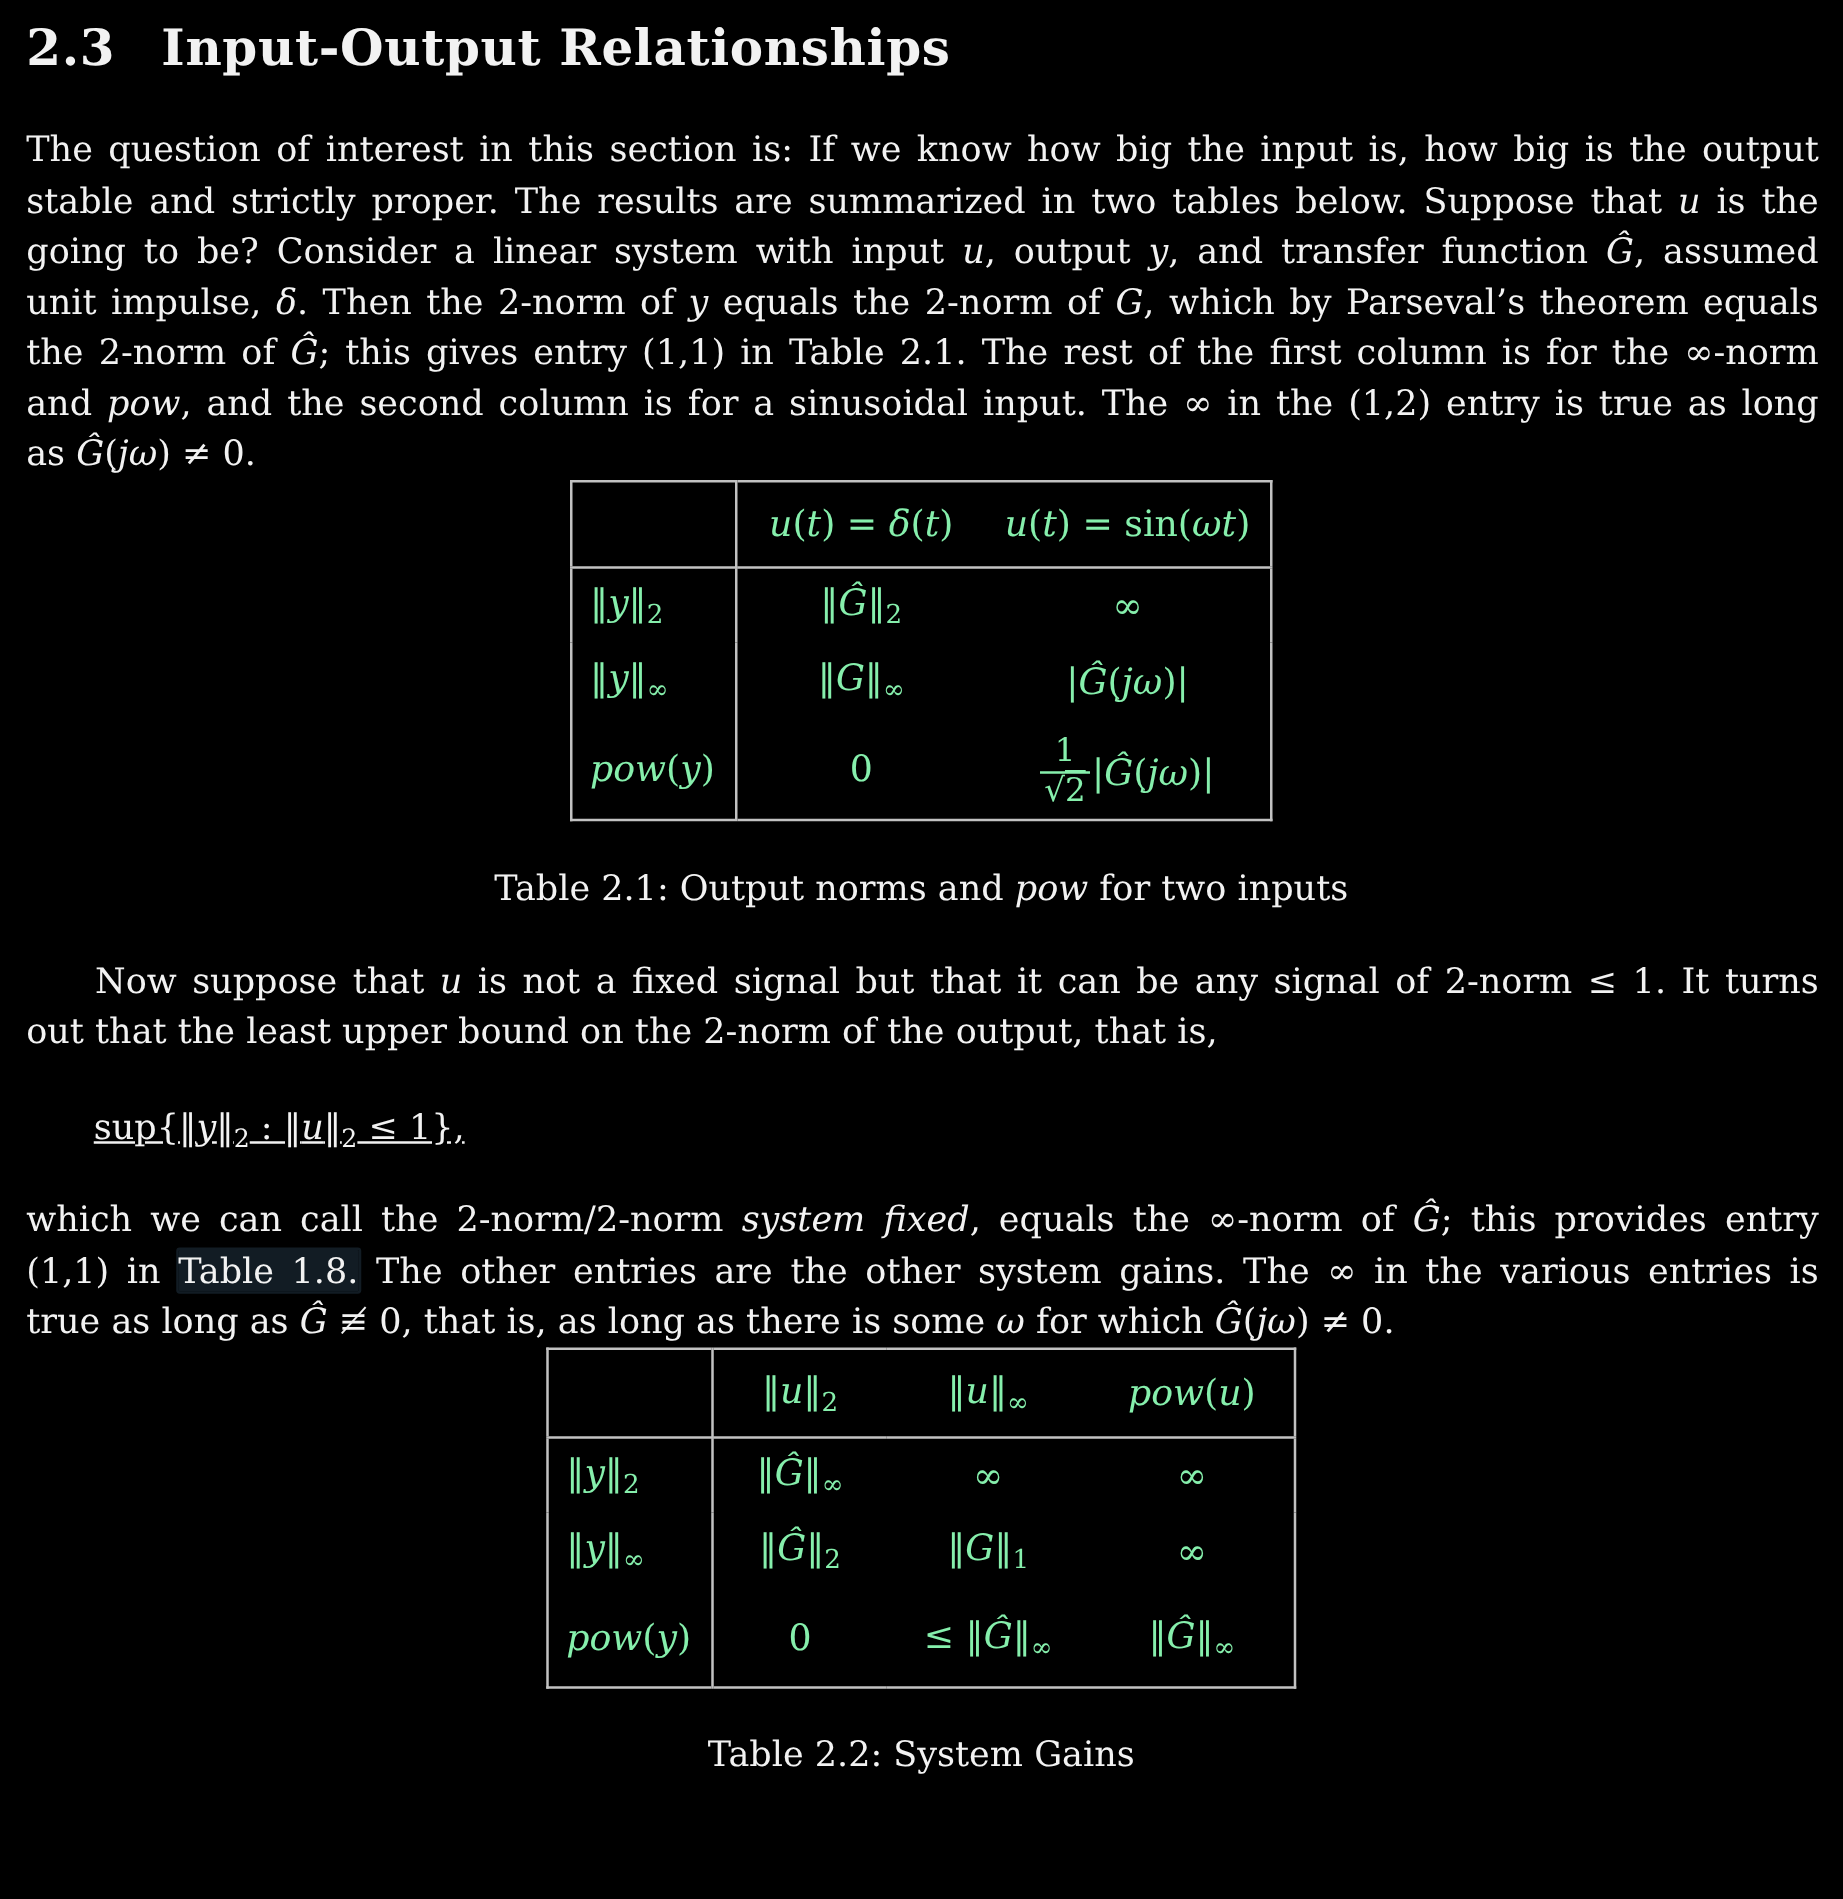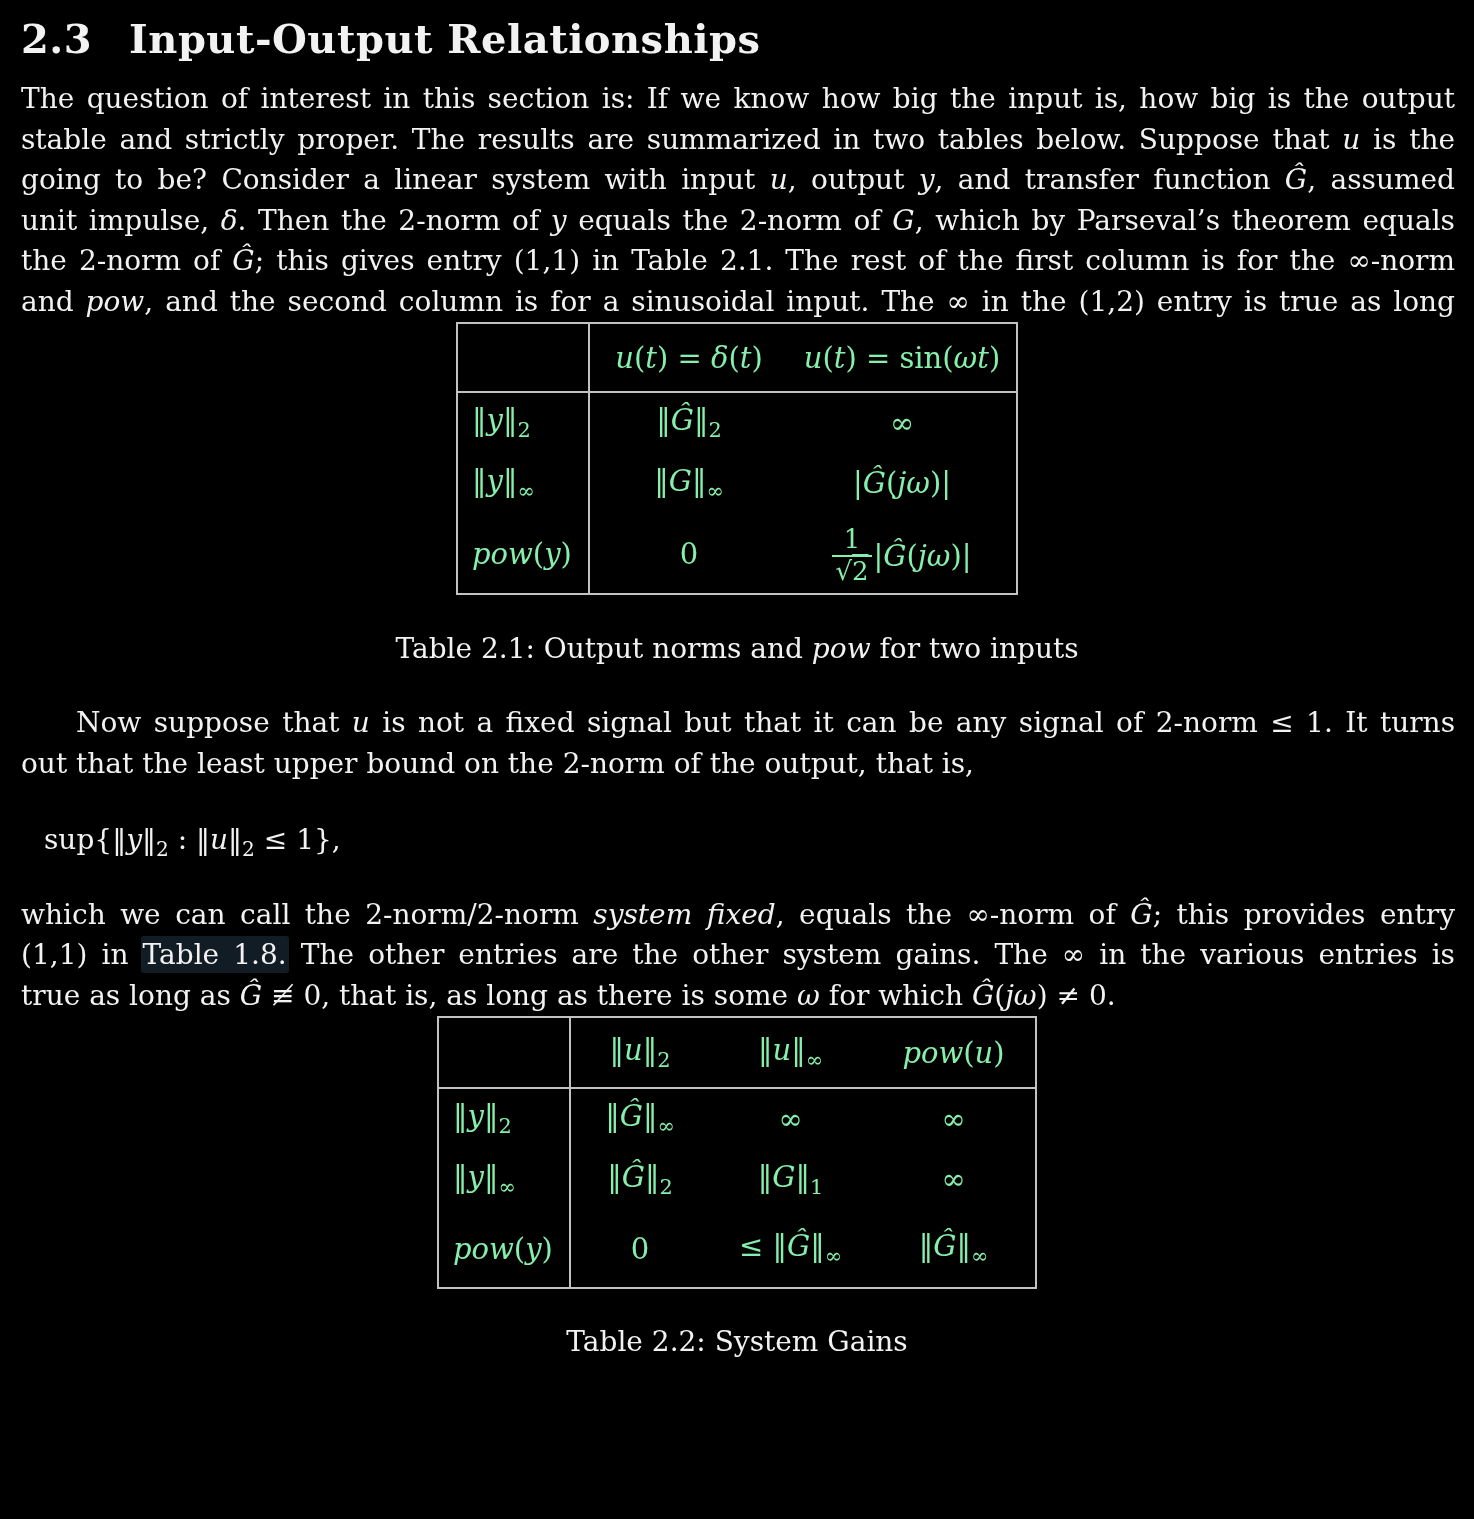--- a/index.html
+++ b/index.html
@@ -14,31 +14,31 @@
   }
   
   .heading {
     display:flex; align-items:baseline; gap:37px;
     margin:14px 0 0 21px;
     font-size:40px; font-weight:bold; line-height:50px;
     letter-spacing:0.5px;
   }
   
   .para { margin-left:21px; margin-right:19px; line-height:40.5px; }
-  .p1 { margin-top:15px; }
+  .p1 { margin-top:36px; }
   .p2 { margin-top:34px; }
   .p3 { margin-top:26px; }
   .line { text-align:justify; text-align-last:justify; }
   .line.last { text-align-last:left; }
   .line.indent { text-indent:55px; }
   i { font-style:italic; }
   sub { font-size:0.72em; }
   .hl { background:#121c24; box-shadow:0 0 0 2px #121c24; border-radius:1px; }
   
-  .equation { margin:36px 0 0 44px; line-height:40px; }
+  .equation { margin:36px 0 0 75px; line-height:40px;text-decoration:underline; }
   
   table.tbl {
     border-collapse:collapse;
     margin:0 auto;
     font-size:29px;
     color:#86efac;
     border:2px solid #c2c2c2;
   }
   table.tbl td { text-align:center; vertical-align:middle; padding:0 14px; }
   table.tbl td.rowlabel {
@@ -86,20 +86,21 @@
     <span>Input-Output Relationships</span>
   </div>
 
   <div class="para p1">
     <div class="line">The question of interest in this section is: If we know how big the input is, how big is the output</div>
     <div class="line">stable and strictly proper. The results are summarized in two tables below. Suppose that <i>u</i> is the</div>
     <div class="line">going to be? Consider a linear system with input <i>u</i>, output <i>y</i>, and transfer function <i>Ĝ</i>, assumed</div>
     <div class="line">unit impulse, <i>δ</i>. Then the 2-norm of <i>y</i> equals the 2-norm of <i>G</i>, which by Parseval’s theorem equals</div>
     <div class="line">the 2-norm of <i>Ĝ</i>; this gives entry (1,1) in Table 2.1. The rest of the first column is for the ∞-norm</div>
     <div class="line">and <i>pow</i>, and the second column is for a sinusoidal input. The ∞ in the (1,2) entry is true as long</div>
+    <div class="line last">as <i>Ĝ</i>(<i>jω</i>) ≠ 0.</div>
   </div>
 
   <table class="tbl t1">
     <tbody>
         <tr class="h">
       <td class="rowlabel cl"></td>
       <td class="c1"><i>u</i>(<i>t</i>) = <i>δ</i>(<i>t</i>)</td>
       <td class="c2"><i>u</i>(<i>t</i>) = sin(<i>ωt</i>)</td>
     </tr>
     <tr class="r1">

